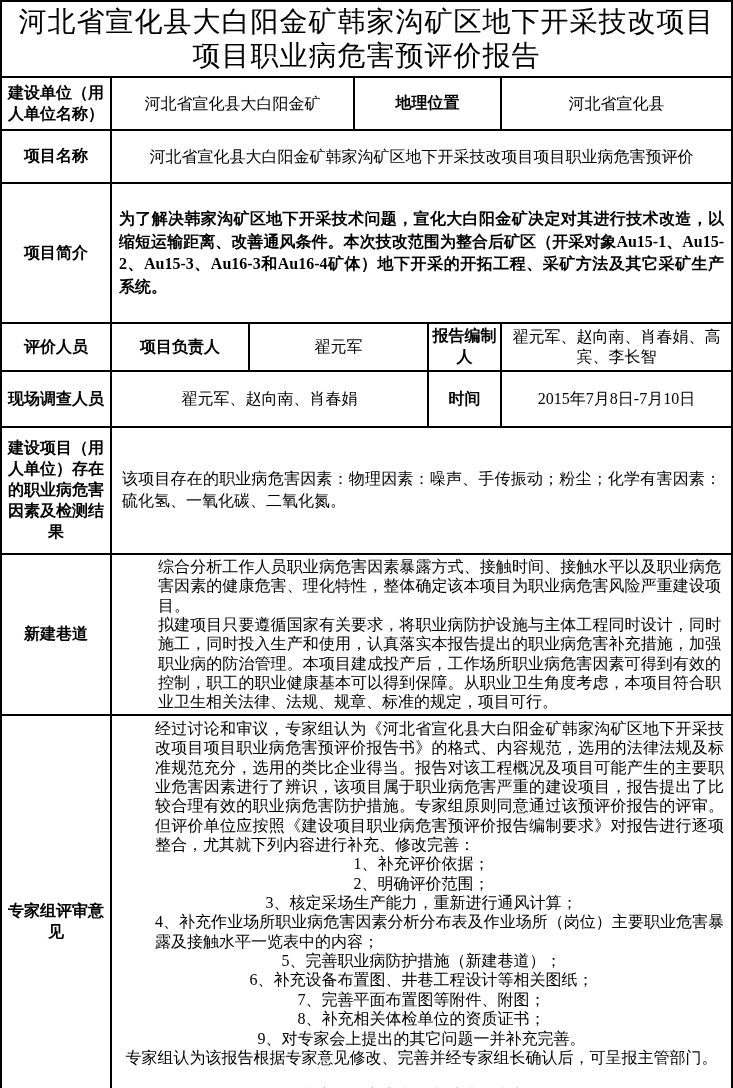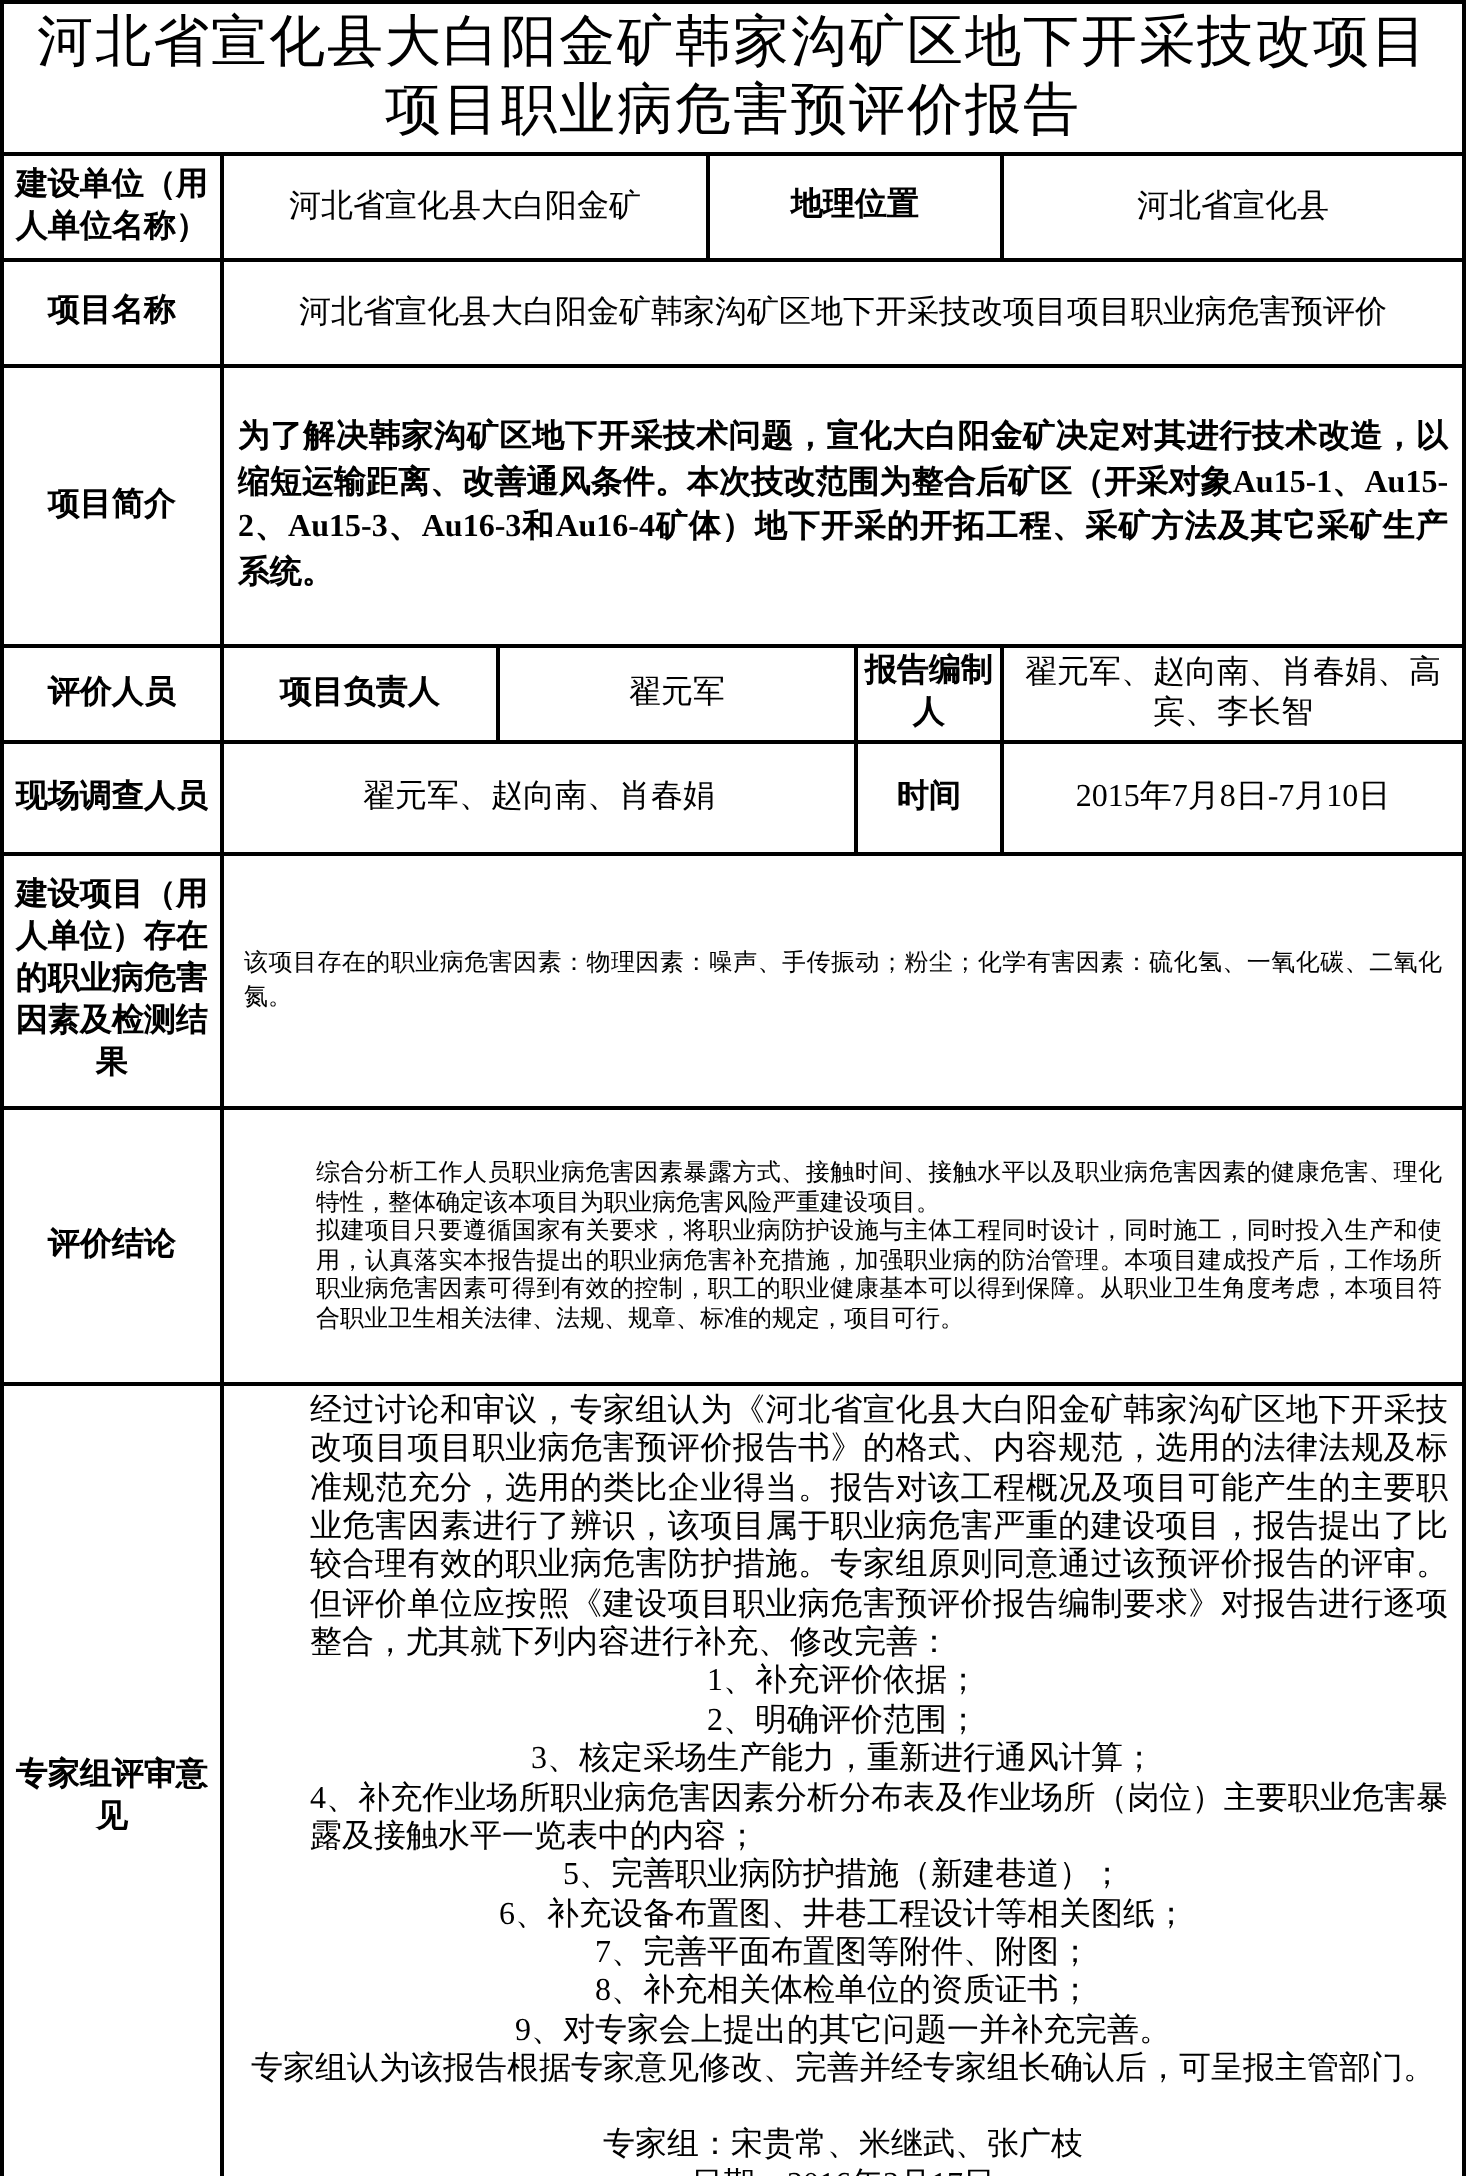--- a/index.html
+++ b/index.html
@@ -53,21 +53,21 @@
     padding: 2px 4px;
   }
   .value-text {
     font-size: 16px;
     text-align: justify;
     line-height: 1.42;
     padding: 2px 7px;
     font-weight: bold;
   }
   .value-text-dense {
-    font-size: 12px;
+    font-size: 16px;
     text-align: justify;
     line-height: 1.21;
     padding: 2px 10px;
     vertical-align: middle;
   }
   .value-text-top {
     font-size: 16px;
     text-align: justify;
     line-height: 1.21;
     padding: 3px 7px;
@@ -133,21 +133,21 @@
       <td class="label">时间</td>
       <td class="value-center">2015年7月8日-7月10日</td>
     </tr>
 
     <tr style="height:127px">
       <td class="label">建设项目（用人单位）存在的职业病危害因素及检测结果</td>
       <td colspan="5" class="value-text-dense" style="line-height:1.42">该项目存在的职业病危害因素：物理因素：噪声、手传振动；粉尘；化学有害因素：硫化氢、一氧化碳、二氧化氮。</td>
     </tr>
 
     <tr style="height:138px">
-      <td class="label">评价结论</td>
+      <td class="label">新建巷道</td>
       <td colspan="5" class="value-text-dense">
         <div class="para">综合分析工作人员职业病危害因素暴露方式、接触时间、接触水平以及职业病危害因素的健康危害、理化特性，整体确定该本项目为职业病危害风险严重建设项目。</div>
         <div class="para">拟建项目只要遵循国家有关要求，将职业病防护设施与主体工程同时设计，同时施工，同时投入生产和使用，认真落实本报告提出的职业病危害补充措施，加强职业病的防治管理。本项目建成投产后，工作场所职业病危害因素可得到有效的控制，职工的职业健康基本可以得到保障。从职业卫生角度考虑，本项目符合职业卫生相关法律、法规、规章、标准的规定，项目可行。</div>
       </td>
     </tr>
 
     <tr style="height:401px">
       <td class="label">专家组评审意见</td>
       <td colspan="5" class="value-text-top">
         <div class="para">经过讨论和审议，专家组认为《河北省宣化县大白阳金矿韩家沟矿区地下开采技改项目项目职业病危害预评价报告书》的格式、内容规范，选用的法律法规及标准规范充分，选用的类比企业得当。报告对该工程概况及项目可能产生的主要职业危害因素进行了辨识，该项目属于职业病危害严重的建设项目，报告提出了比较合理有效的职业病危害防护措施。专家组原则同意通过该预评价报告的评审。但评价单位应按照《建设项目职业病危害预评价报告编制要求》对报告进行逐项整合，尤其就下列内容进行补充、修改完善：</div>

